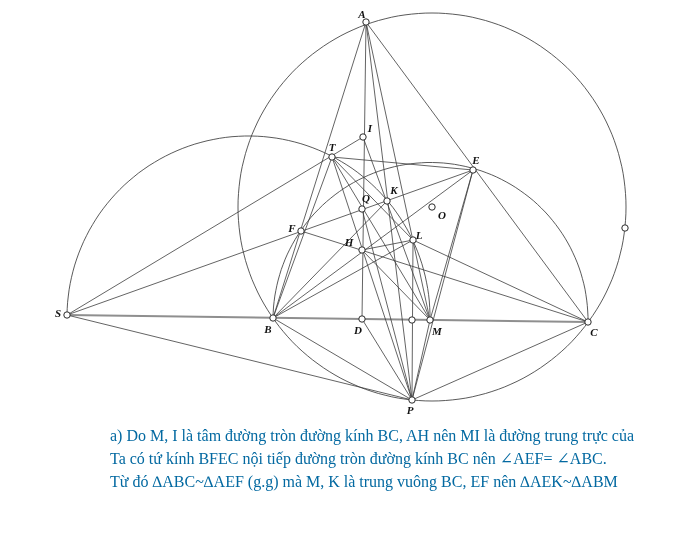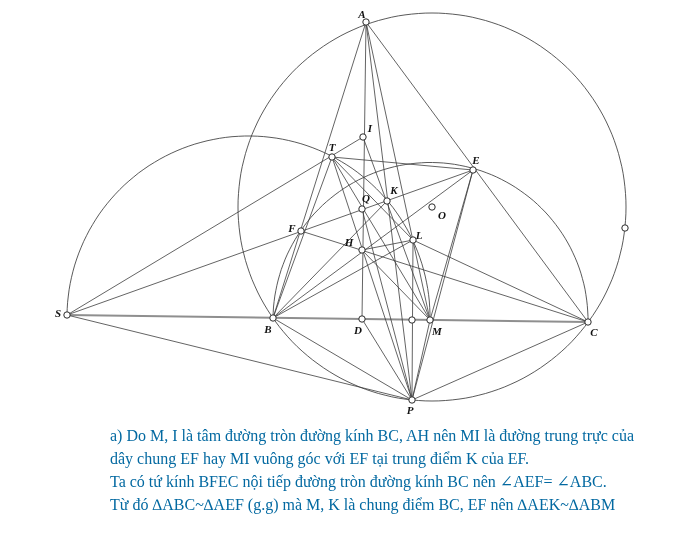--- a/index.html
+++ b/index.html
@@ -100,18 +100,17 @@
         <circle cx="588" cy="322" r="3.2" class="pt"></circle>
         <text x="594" y="336" text-anchor="middle" class="ptlabel">C</text>
         <circle cx="412" cy="400" r="3.2" class="pt"></circle>
         <text x="410" y="414" text-anchor="middle" class="ptlabel">P</text>
         <circle cx="625" cy="228" r="3.2" class="pt"></circle>
       </svg>
   </div>
 
   <div class="caption">
     <div>a) Do M, I là tâm đường tròn đường kính BC, AH nên MI là đường trung trực của</div>
-    <div>dây chung EF hay MI vuông góc với EF tại trung điểm K của EF.</div>
     <div>Ta có tứ kính BFEC nội tiếp đường tròn đường kính BC nên ∠AEF= ∠ABC.</div>
-    <div>Từ đó ∆ABC~∆AEF (g.g) mà M, K là chung điểm BC, EF nên ∆AEK~∆ABM</div>
+    <div>Từ đó ∆ABC~∆AEF (g.g) mà M, K là trung vuông BC, EF nên ∆AEK~∆ABM</div>
   </div>
 
 </div>
 
 </body></html>

